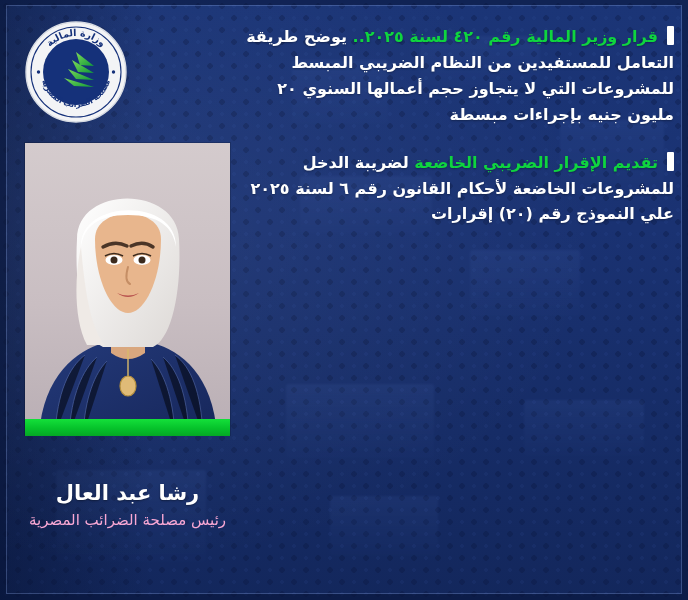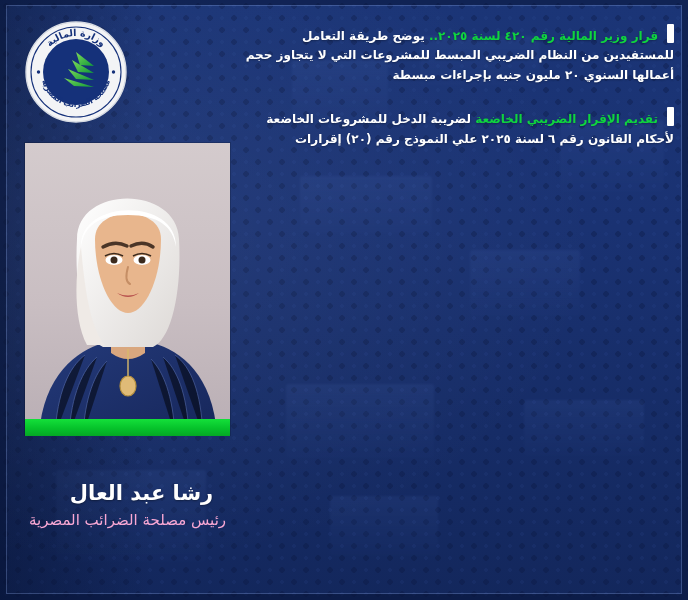--- a/index.html
+++ b/index.html
@@ -112,21 +112,20 @@
     position: absolute;
     left: 0; top: 480px;
     width: 255px;
     text-align: center;
     color: #ffffff;
     font-size: 21px;
     font-weight: 700;
     letter-spacing: .2px;
     line-height: 1.25;
     text-shadow: 0 1px 2px rgba(0,0,0,.35);
-    padding-left: 14px;
   }
   .person-title {
     position: absolute;
     left: 0; top: 509px;
     width: 255px;
     text-align: center;
     color: #f9a8d4;
     font-size: 15px;
     font-weight: 400;
     line-height: 1.55;
@@ -140,21 +139,21 @@
     width: 430px;
     text-align: right;
   }
 
   .block { margin-bottom: 22px; }
   .block:last-child { margin-bottom: 0; }
 
   .block p {
     margin: 0;
     color: #ffffff;
-    font-size: 12px;
+    font-size: 16px;
     line-height: 1.62;
     font-weight: 600;
     text-shadow: 0 1px 2px rgba(0,0,0,.30);
   }
   .lead { color: #0fd43f; font-weight: 700; }
 
   .marker {
     display: inline-block;
     width: 7px;
     height: 19px;

